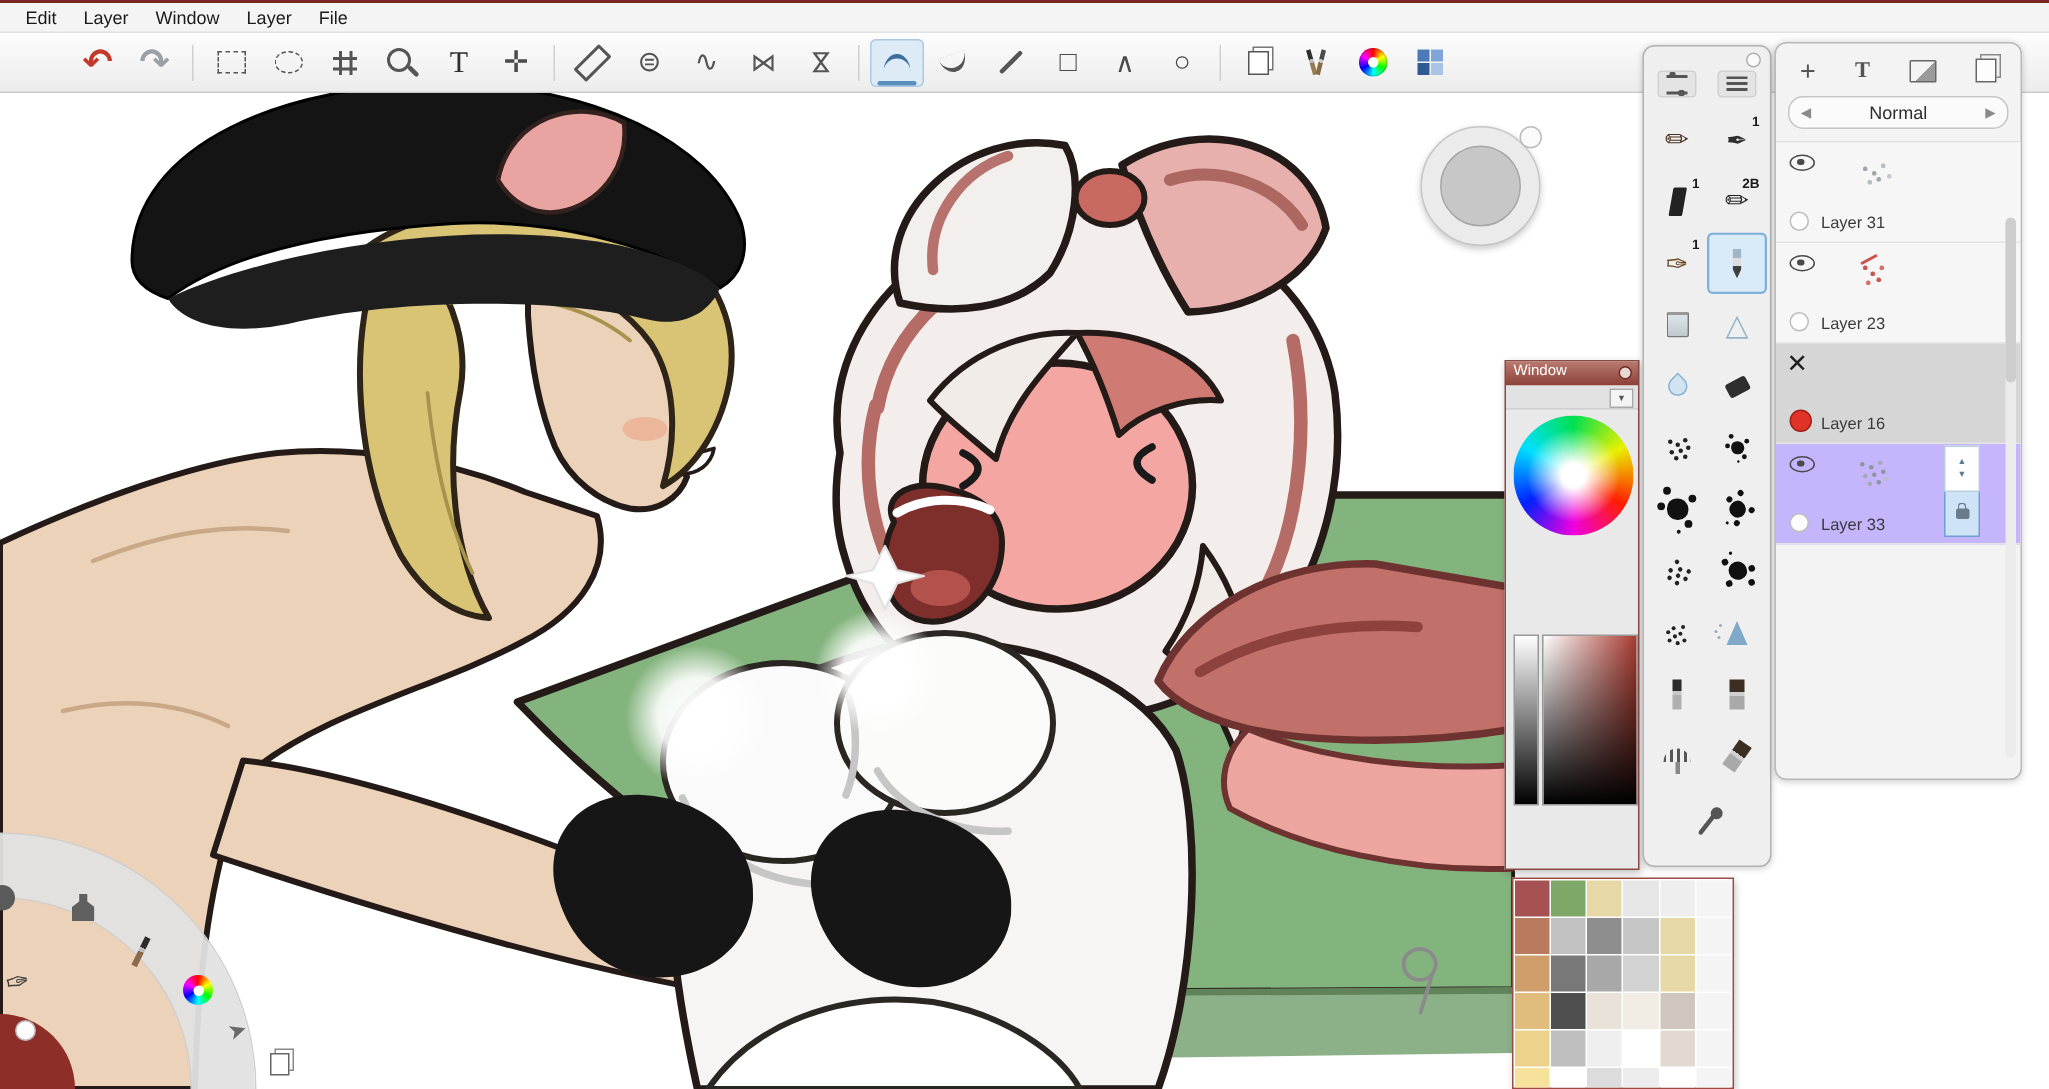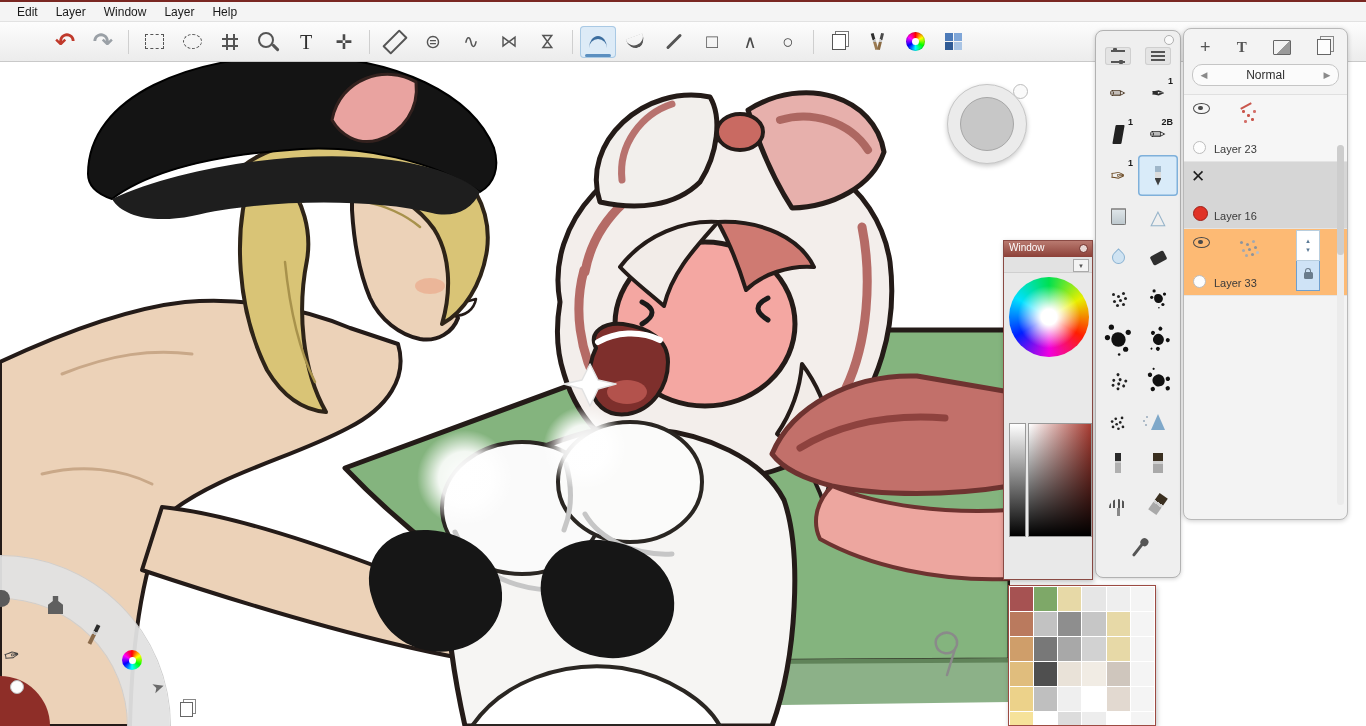--- a/index.html
+++ b/index.html
@@ -150,21 +150,21 @@
   .lp-hbtn{display:flex;align-items:center}
   .icon-image{width:16px;height:13px;border:1.5px solid #666;background:linear-gradient(135deg,transparent 55%,#9a9a9a 55%);border-radius:1px;display:inline-block}
   .icon-page{width:12px;height:14px;border:1.5px solid #666;background:#fdfdfd;box-shadow:3px -3px 0 -1px #f3f3f3,3px -3px 0 0 #888;display:inline-block}
   .lp-blend{margin:8px 8px 0 8px;height:20px;background:#fbfbfb;border:1px solid #c5c5c5;border-radius:10px;
       display:flex;align-items:center;justify-content:space-between;padding:0 4px}
   .lp-arrow{font-size:9px;color:#8a8a8a;width:14px;text-align:center}
   .lp-blendlabel{font-size:12px;color:#2e2e2e}
   .lp-list{margin-top:8px;background:#f6f6f6;border-top:1px solid #e0e0e0}
   .lrow{position:relative;height:66px;border-bottom:1px solid #e4e4e4;background:#f6f6f6}
   .lrow.lsel{background:#d6d6d6}
-  .lrow.lhil{background:#fdba74}
+  .lrow.lhil{background:#c4b5fd}
   .icon-eye{position:absolute;left:9px;top:8px;width:15px;height:9px;border:1.5px solid #4a4a4a;border-radius:50%}
   .icon-eye::after{content:"";position:absolute;left:4px;top:1.5px;width:4.5px;height:4.5px;border-radius:50%;background:#4a4a4a}
   .lx{position:absolute;left:7px;top:4px;font-size:17px;font-weight:bold;color:#1e1e1e}
   .lmark{position:absolute;left:9px;bottom:7px;width:11px;height:11px;border:1px solid #bdbdbd;border-radius:50%;background:#fdfdfd}
   .lmark.red{background:#e03226;border-color:#9e2018;width:13px;height:13px}
   .lname{position:absolute;left:30px;bottom:6px;font-size:11px;color:#3a3a3a}
   .lthumb{position:absolute;left:46px;top:6px;width:50px;height:36px}
   .t-gray-sketch::before{content:"";position:absolute;left:12px;top:10px;width:2.5px;height:2.5px;border-radius:50%;background:#a0a6ad;
       box-shadow:6px 3px 0 #a0a6ad,12px -2px 0 #b5bbc2,3px 9px 0 #b5bbc2,9px 7px 0 #a0a6ad,16px 5px 0 #c3c9d0}
   .t-red-sketch::before{content:"";position:absolute;left:12px;top:9px;width:2.5px;height:2.5px;border-radius:50%;background:#c9564c;
@@ -191,21 +191,21 @@
 </head>
 <body>
 
 <div class="app">
   <div class="edge-top"></div>
   <div class="menu-bar">
       <span class="menu-item">Edit</span>
       <span class="menu-item">Layer</span>
       <span class="menu-item">Window</span>
       <span class="menu-item">Layer</span>
-      <span class="menu-item">Help</span>
+      <span class="menu-item">File</span>
     </div>
   <div class="toolbar">
       <div class="tb">
         <span class="glyph" style="color: rgb(192, 57, 43); font-size: 24px; font-weight: bold;">↶</span>
       </div>
       <div class="tb">
         <span class="glyph" style="color: rgb(154, 160, 166); font-size: 24px; font-weight: bold;">↷</span>
       </div>
       <div class="tbsep"></div>
       <div class="tb">
@@ -507,20 +507,26 @@
     </div>
     <div class="lp-blend">
       <span class="lp-arrow">◀</span>
       <span class="lp-blendlabel">Normal</span>
       <span class="lp-arrow">▶</span>
     </div>
     <div class="lp-list">
         <div class="lrow">
           <span class="icon-eye"></span>
           <span class="lmark"></span>
+          <span class="lthumb t-gray-sketch"></span>
+          <span class="lname">Layer 31</span>
+        </div>
+        <div class="lrow">
+          <span class="icon-eye"></span>
+          <span class="lmark"></span>
           <span class="lthumb t-red-sketch"></span>
           <span class="lname">Layer 23</span>
         </div>
         <div class="lrow lsel">
           <span class="lx">✕</span>
           <span class="lmark red"></span>
           <span class="lthumb t-red-dot"></span>
           <span class="lname">Layer 16</span>
         </div>
         <div class="lrow lhil">

